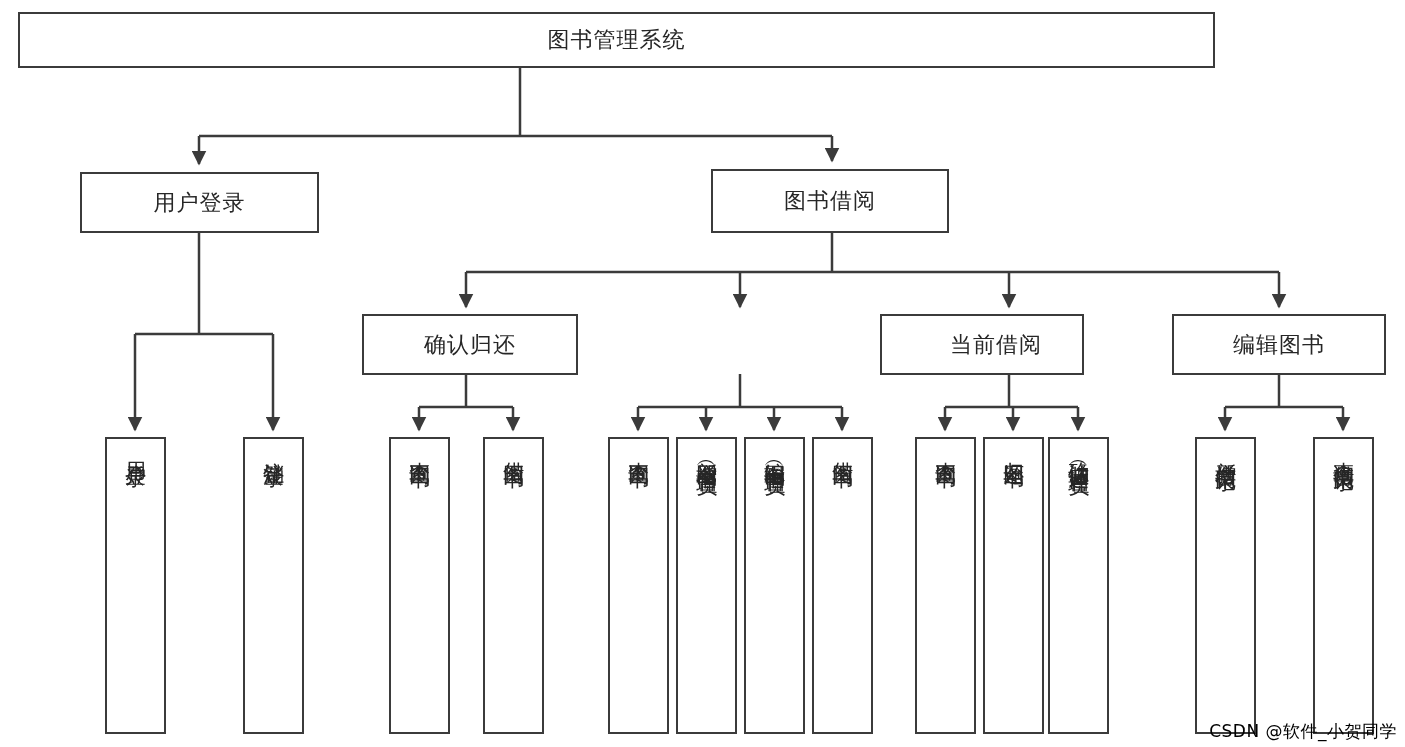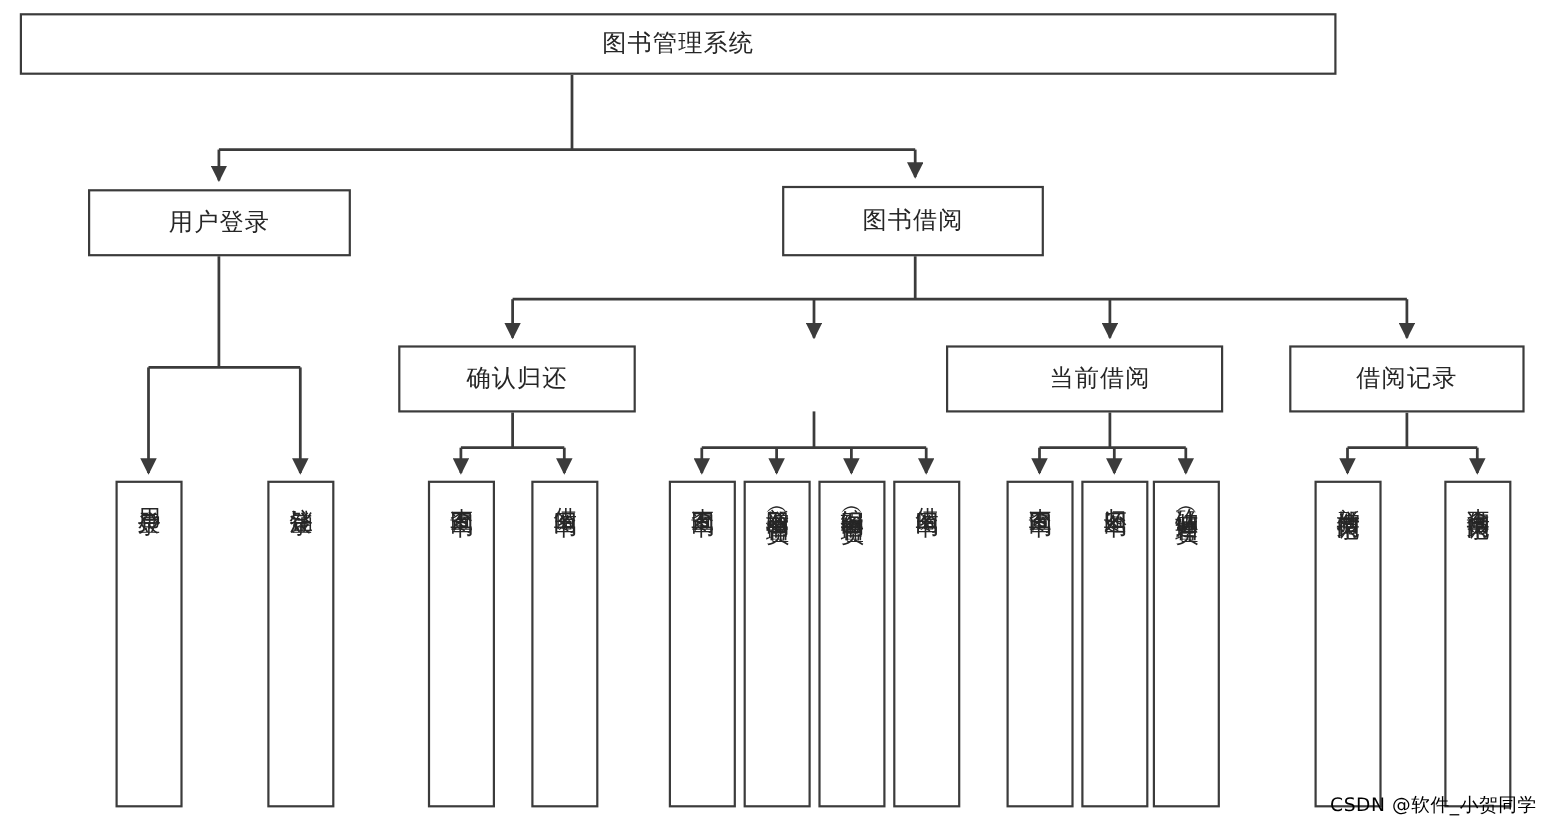--- a/index.html
+++ b/index.html
@@ -140,26 +140,26 @@
 
   <div class="node h" style="left:711px; top:169px; width:238px; height:64px;">
     <span class="lbl">图书借阅</span>
   </div>
 
   <div class="node h" style="left:362px; top:314px; width:216px; height:61px;">
     <span class="lbl">确认归还</span>
   </div>
 
 
-  <div class="node h" style="left:860px; top:314px; width:252px; height:61px;padding-left:28px;">
+  <div class="node h" style="left:880px; top:314px; width:204px; height:61px;padding-left:28px;">
     <span class="lbl">当前借阅</span>
   </div>
 
   <div class="node h" style="left:1172px; top:314px; width:214px; height:61px;">
-    <span class="lbl">借阅记录</span>
+    <span class="lbl">编辑图书</span>
   </div>
 
   <div class="node v" style="left:105px; top:437px; width:61px; height:297px;">
     <span class="lbl">用户登录</span>
   </div>
 
   <div class="node v" style="left:243px; top:437px; width:61px; height:297px;">
     <span class="lbl">注销登录</span>
   </div>
 

